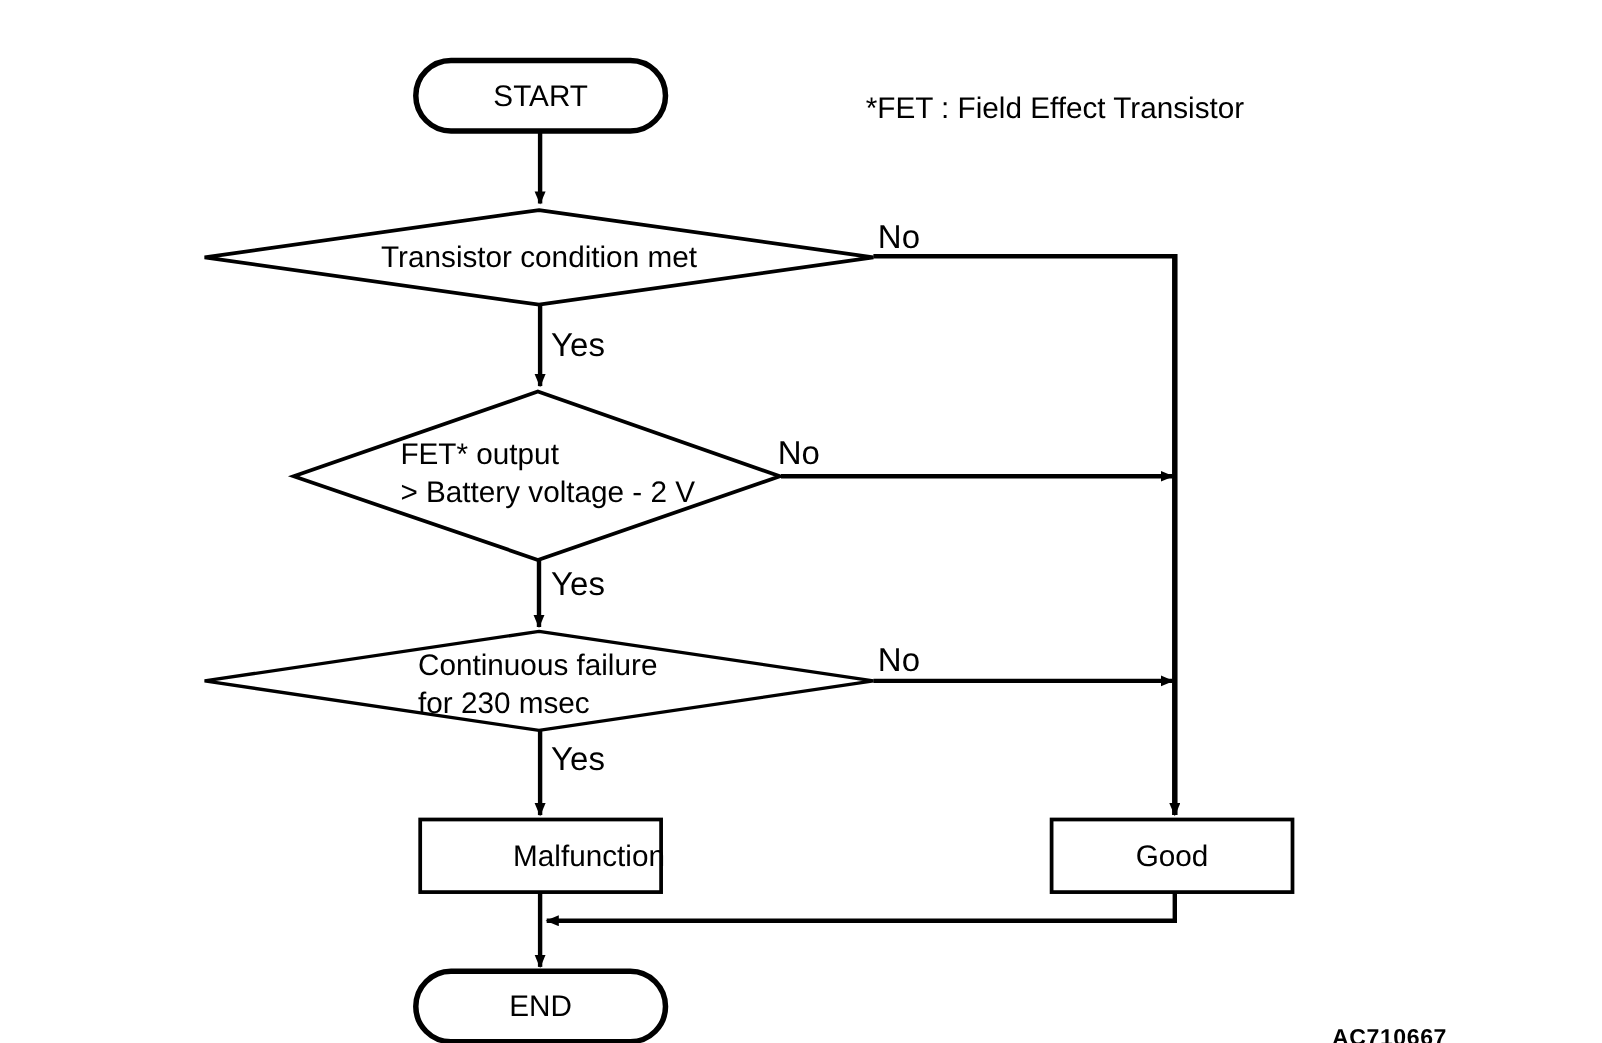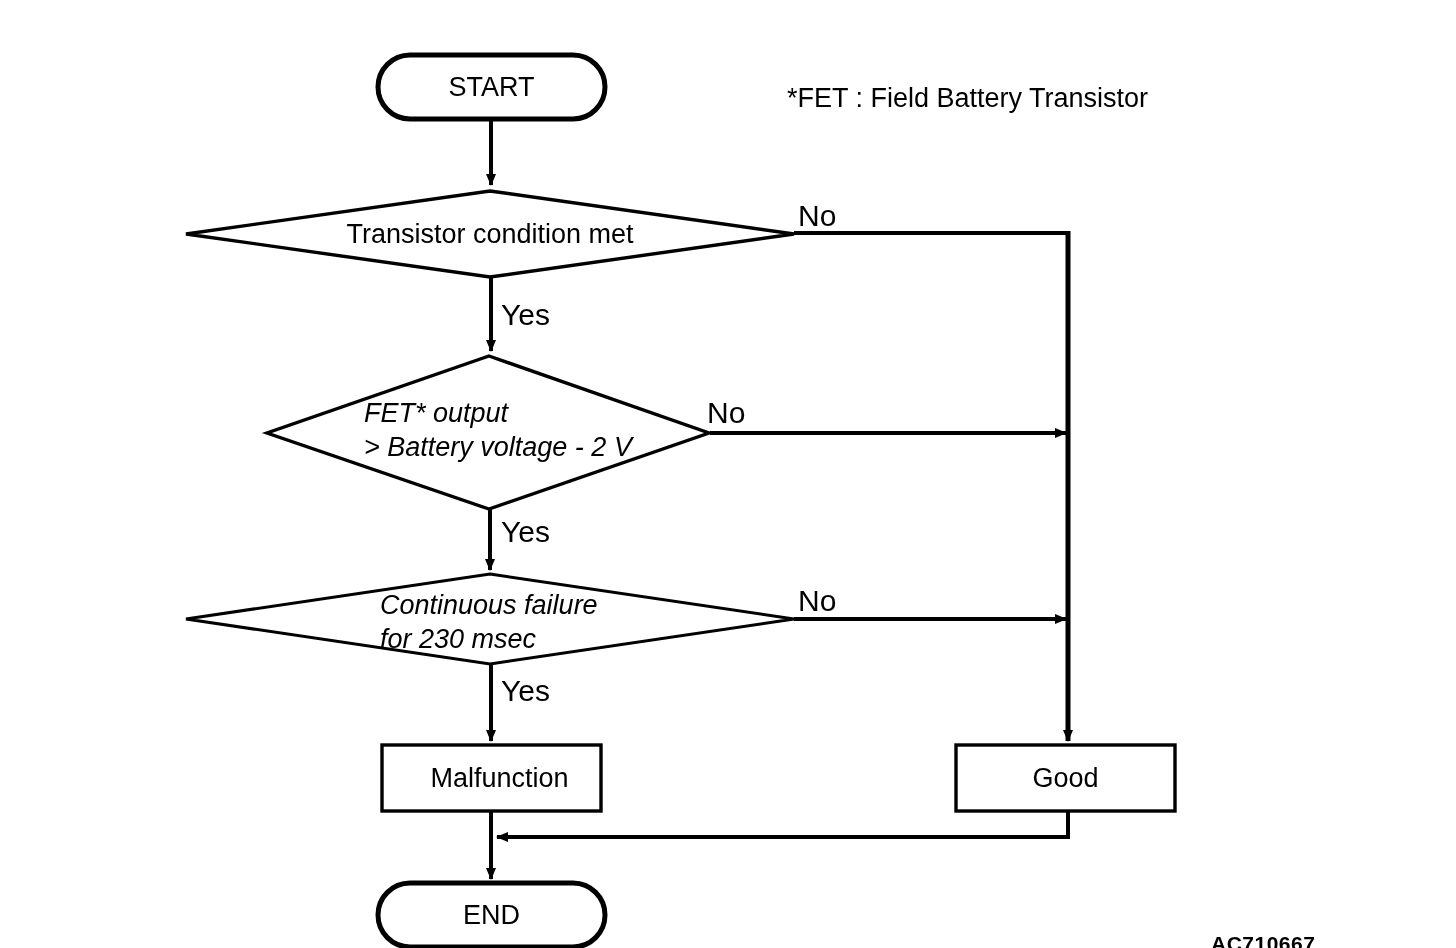--- a/index.html
+++ b/index.html
@@ -35,21 +35,20 @@
     text-align: center;
     font-size: 27px;
     line-height: 1.28;
     color: #000000;
     white-space: pre;
     pointer-events: none;
   }
   .node-text.left-align {
     text-align: left;
     justify-content: flex-start;
-    font-style: italic;
   }
   .edge-label {
     position: absolute;
     font-size: 30px;
     line-height: 1;
     color: #000000;
     white-space: pre;
   }
   .note-text {
     position: absolute;
@@ -123,39 +122,39 @@
   <div class="node-text" style="left:378px; top:30px; width:227px; height:64px;">START</div>
 
   <div class="node-text" style="left:290px; top:192px; width:400px; height:34px;">Transistor condition met</div>
 
   <div class="node-text left-align" style="left:364px; top:372px; width:340px; height:32px;">FET* output</div>
   <div class="node-text left-align" style="left:364px; top:406px; width:340px; height:32px;">&gt; Battery voltage - 2 V</div>
 
   <div class="node-text left-align" style="left:380px; top:564px; width:340px; height:32px;">Continuous failure</div>
   <div class="node-text left-align" style="left:380px; top:598px; width:340px; height:32px;">for 230 msec</div>
 
-  <div class="node-text" style="left:382px; top:720px; width:235px; height:66px;">Malfunction</div>
+  <div class="node-text" style="left:382px; top:720px; width:235px; height:66px;padding-left:36px;">Malfunction</div>
 
   <div class="node-text" style="left:378px; top:858px; width:227px; height:64px;">END</div>
 
   <div class="node-text" style="left:956px; top:720px; width:219px; height:66px;">Good</div>
 
   <div class="edge-label" style="left:798px; top:176px;">No</div>
 
   <div class="edge-label" style="left:501px; top:275px;">Yes</div>
 
   <div class="edge-label" style="left:707px; top:373px;">No</div>
 
   <div class="edge-label" style="left:501px; top:492px;">Yes</div>
 
   <div class="edge-label" style="left:798px; top:561px;">No</div>
 
   <div class="edge-label" style="left:501px; top:651px;">Yes</div>
 
-  <div class="note-text" style="left:787px; top:60px;">*FET : Field Battery Transistor</div>
+  <div class="note-text" style="left:787px; top:60px;">*FET : Field Effect Transistor</div>
 
   <div class="fig-id" style="left:1211px; top:907px;">AC710667</div>
 
   <div class="hit" style="left:378px; top:30px; width:227px; height:64px;"></div>
   <div class="hit" style="left:186px; top:166px; width:608px; height:86px;"></div>
   <div class="hit" style="left:267px; top:331px; width:442px; height:153px;"></div>
   <div class="hit" style="left:186px; top:549px; width:608px; height:90px;"></div>
   <div class="hit" style="left:382px; top:720px; width:219px; height:66px;"></div>
   <div class="hit" style="left:956px; top:720px; width:219px; height:66px;"></div>
   <div class="hit" style="left:378px; top:858px; width:227px; height:64px;"></div>

